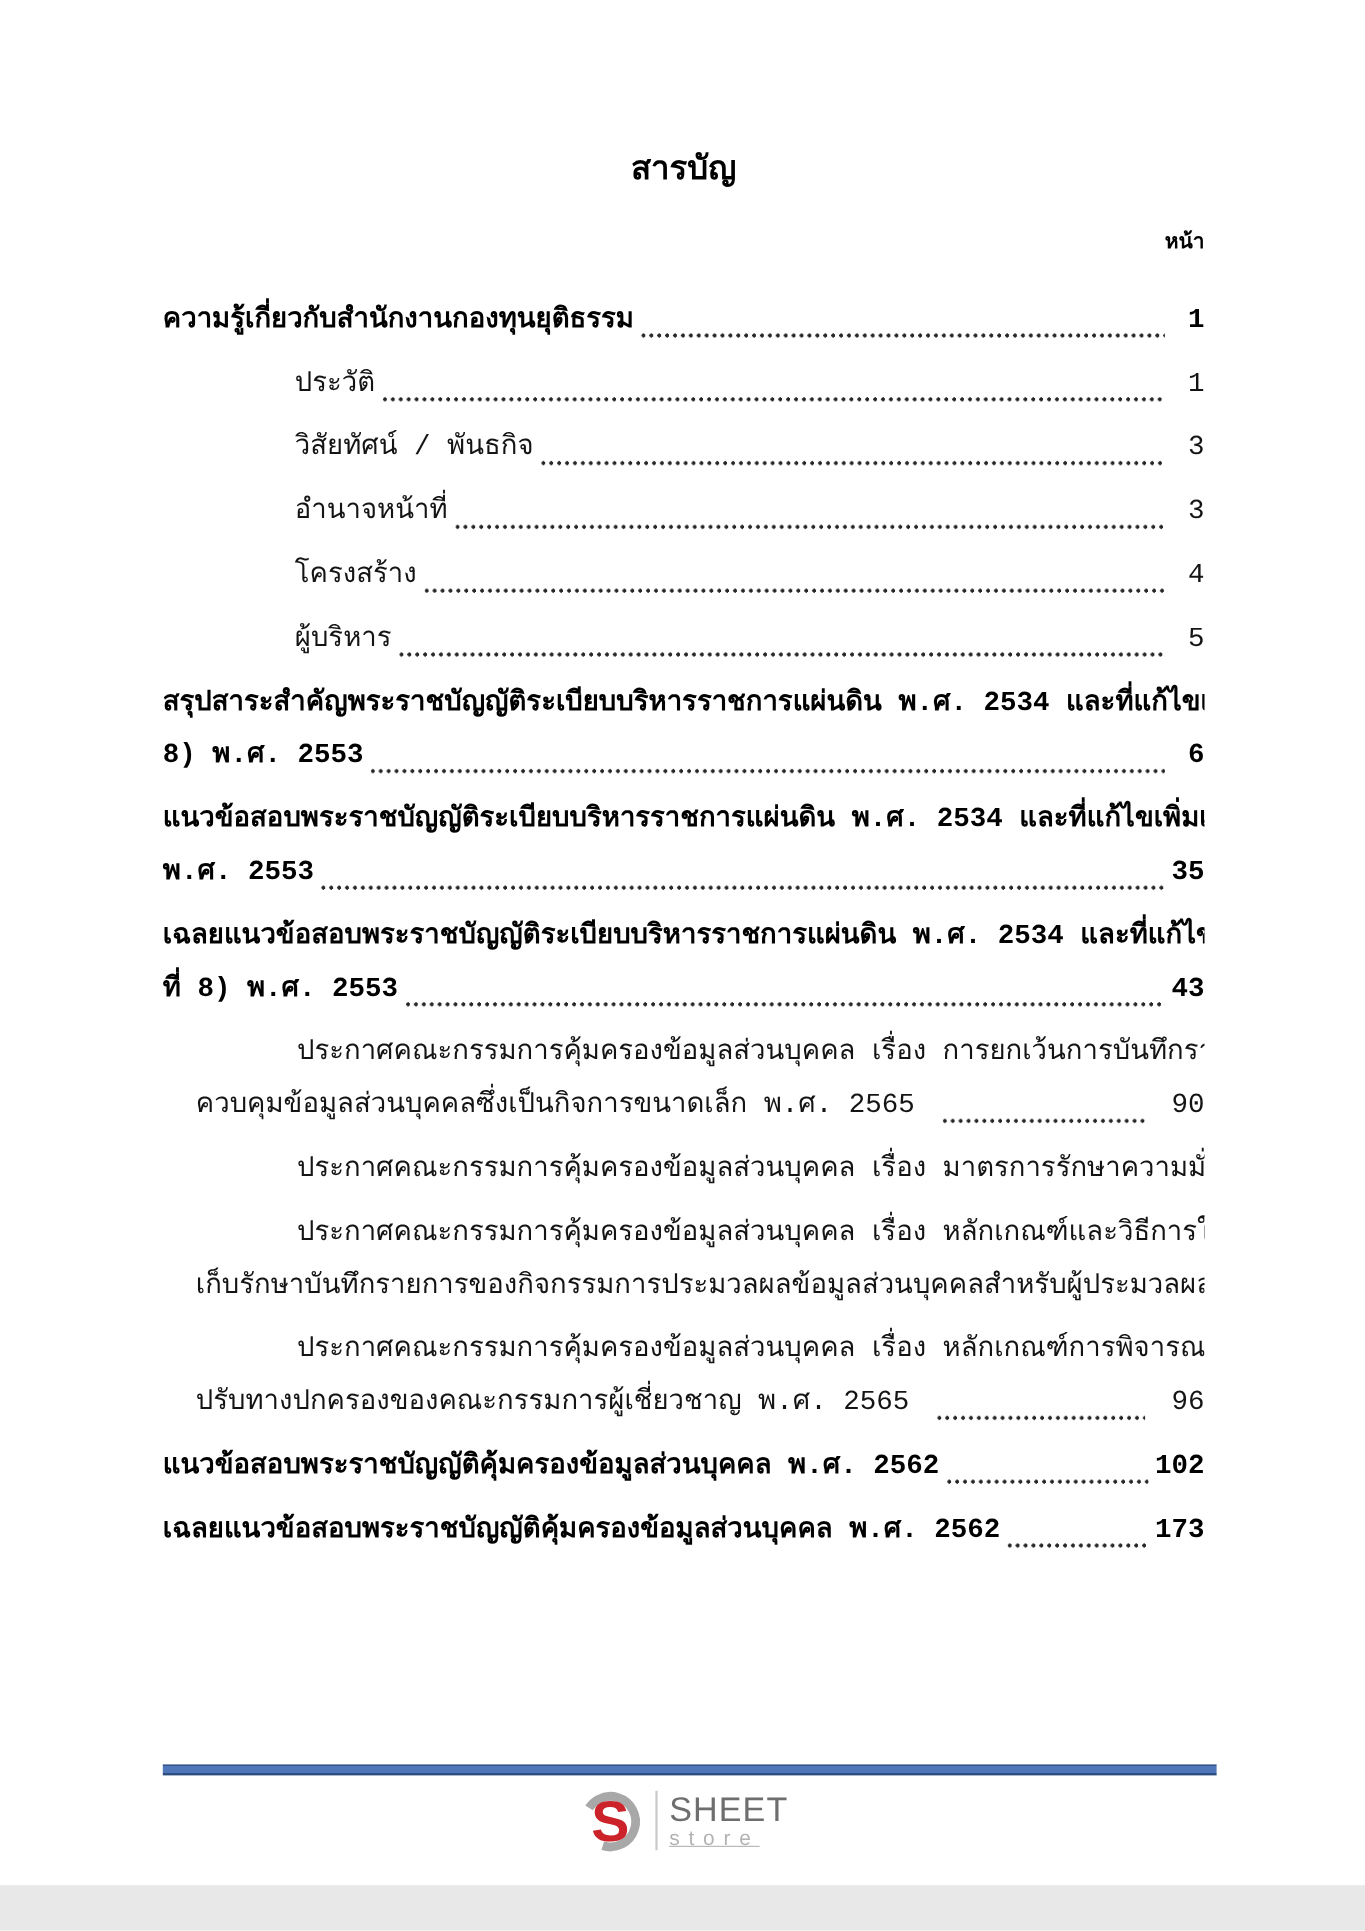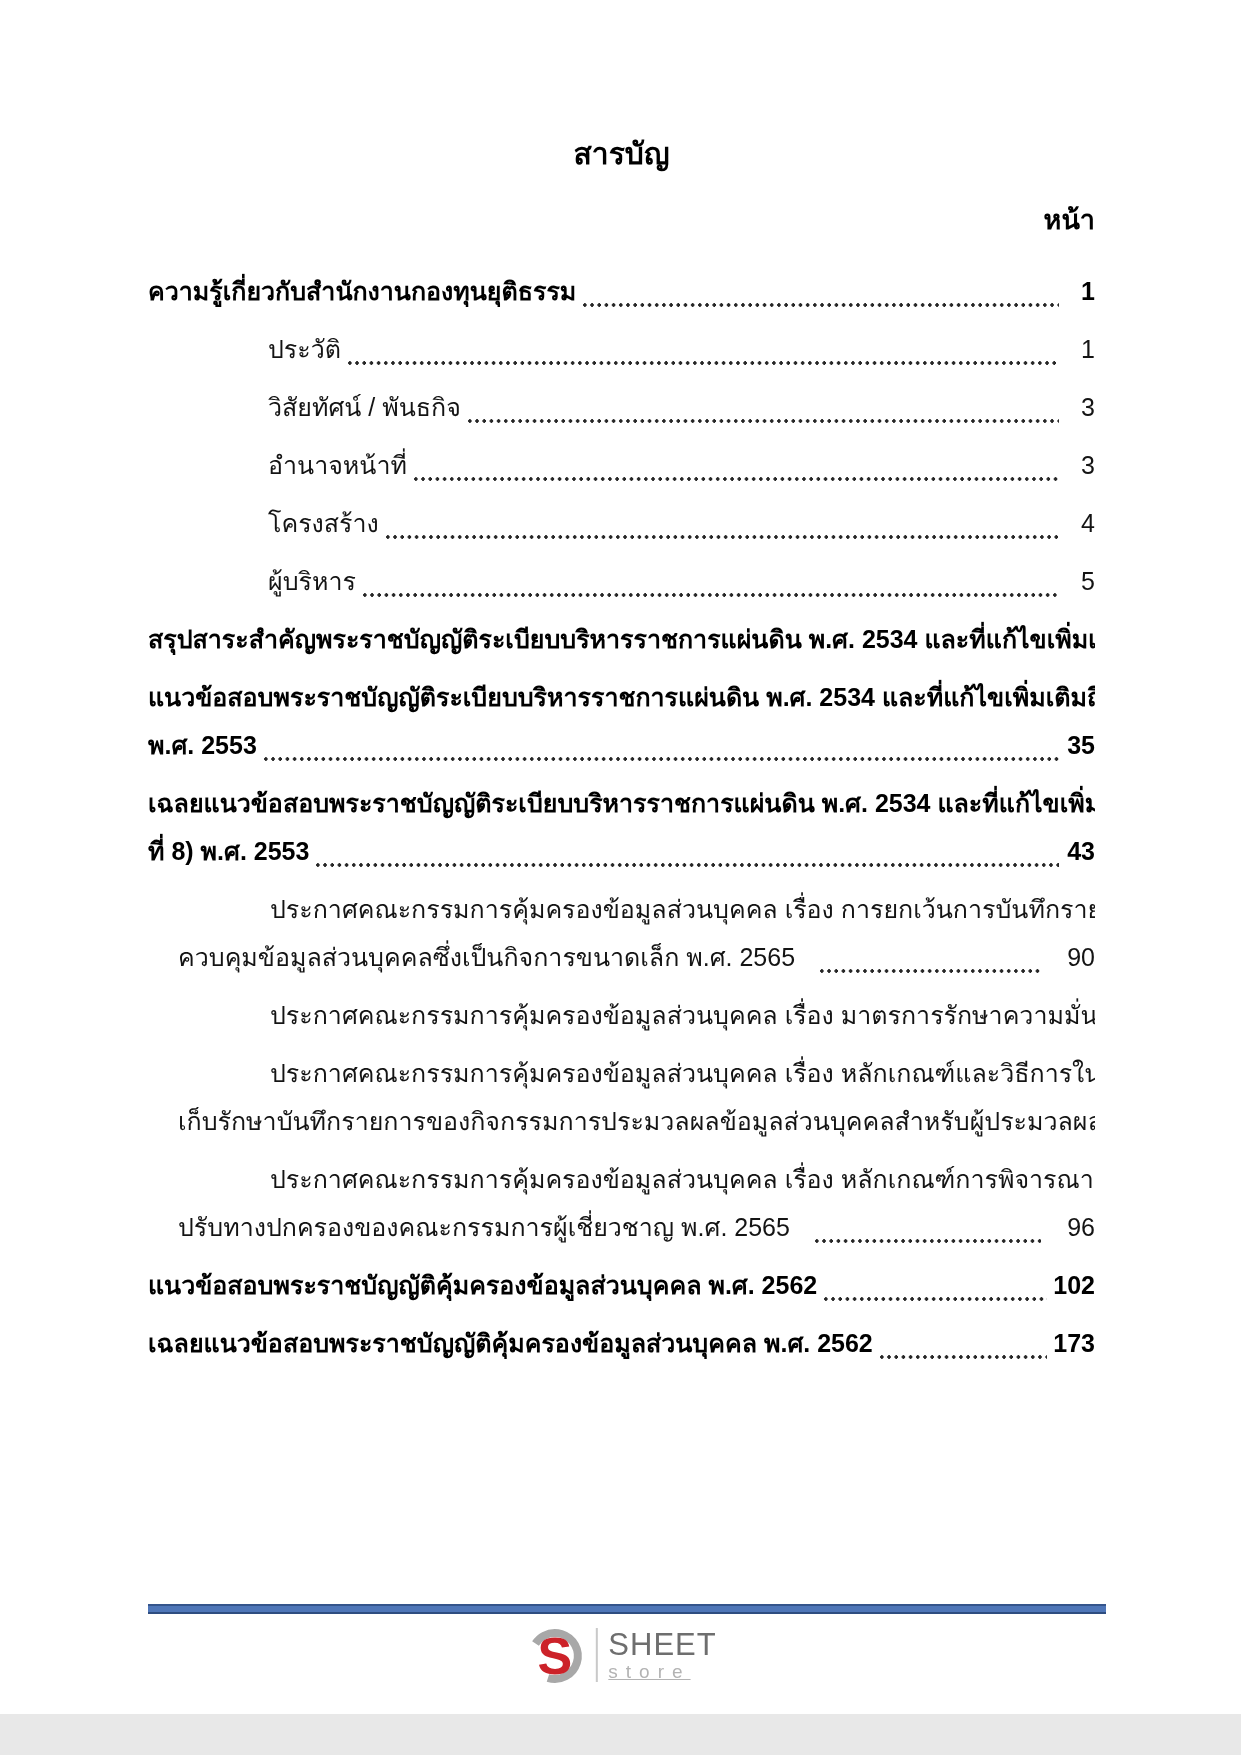--- a/index.html
+++ b/index.html
@@ -20,33 +20,34 @@
   .doc-title{
     margin:132px 0 0 0;
     font-size:30px;
     font-weight:700;
     line-height:44px;
     text-align:center;
     color:#000;
   }
   .page-col-label{
     margin-top:24px;
-    font-size:27px;
+    font-size:19px;
     font-weight:700;
     line-height:40px;
     text-align:right;
     color:#000;
   }
   .toc{margin-top:27px;}
   .toc-entry{margin:0 0 10px 0;}
   .toc-line{
     font-size:25px;
     line-height:48px;
     white-space:nowrap;
     overflow:hidden;
+    font-family:Liberation Mono, monospace;
   }
   .toc-entry.bold .toc-line{font-weight:700;color:#000;}
   .toc-line.last{display:flex;align-items:baseline;}
   .toc-line .txt{flex:0 1 auto;overflow:hidden;}
   .indent-sub{padding-left:120px;}
   .indent-first{padding-left:122px;}
   .indent-cont{padding-left:30px;gap:18px;}
   .leader{
     flex:1 1 auto;
     min-width:30px;
@@ -142,20 +143,25 @@
         </div>
         <div class="toc-entry level-sub">
           <div class="toc-line last indent-sub">
             <span class="txt">ผู้บริหาร</span>
             <span class="leader"></span>
             <span class="pagenum">5</span>
           </div>
         </div>
         <div class="toc-entry level-main bold">
           <div class="toc-line">สรุปสาระสำคัญพระราชบัญญัติระเบียบบริหารราชการแผ่นดิน พ.ศ. 2534 และที่แก้ไขเพิ่มเติม (ฉบับที่</div>
+          <div class="toc-line last">
+            <span class="txt">8) พ.ศ. 2553</span>
+            <span class="leader"></span>
+            <span class="pagenum">6</span>
+          </div>
         </div>
         <div class="toc-entry level-main bold">
           <div class="toc-line">แนวข้อสอบพระราชบัญญัติระเบียบบริหารราชการแผ่นดิน พ.ศ. 2534 และที่แก้ไขเพิ่มเติมถึง (ฉบับที่ 8)</div>
           <div class="toc-line last">
             <span class="txt">พ.ศ. 2553</span>
             <span class="leader"></span>
             <span class="pagenum">35</span>
           </div>
         </div>
         <div class="toc-entry level-main bold">

